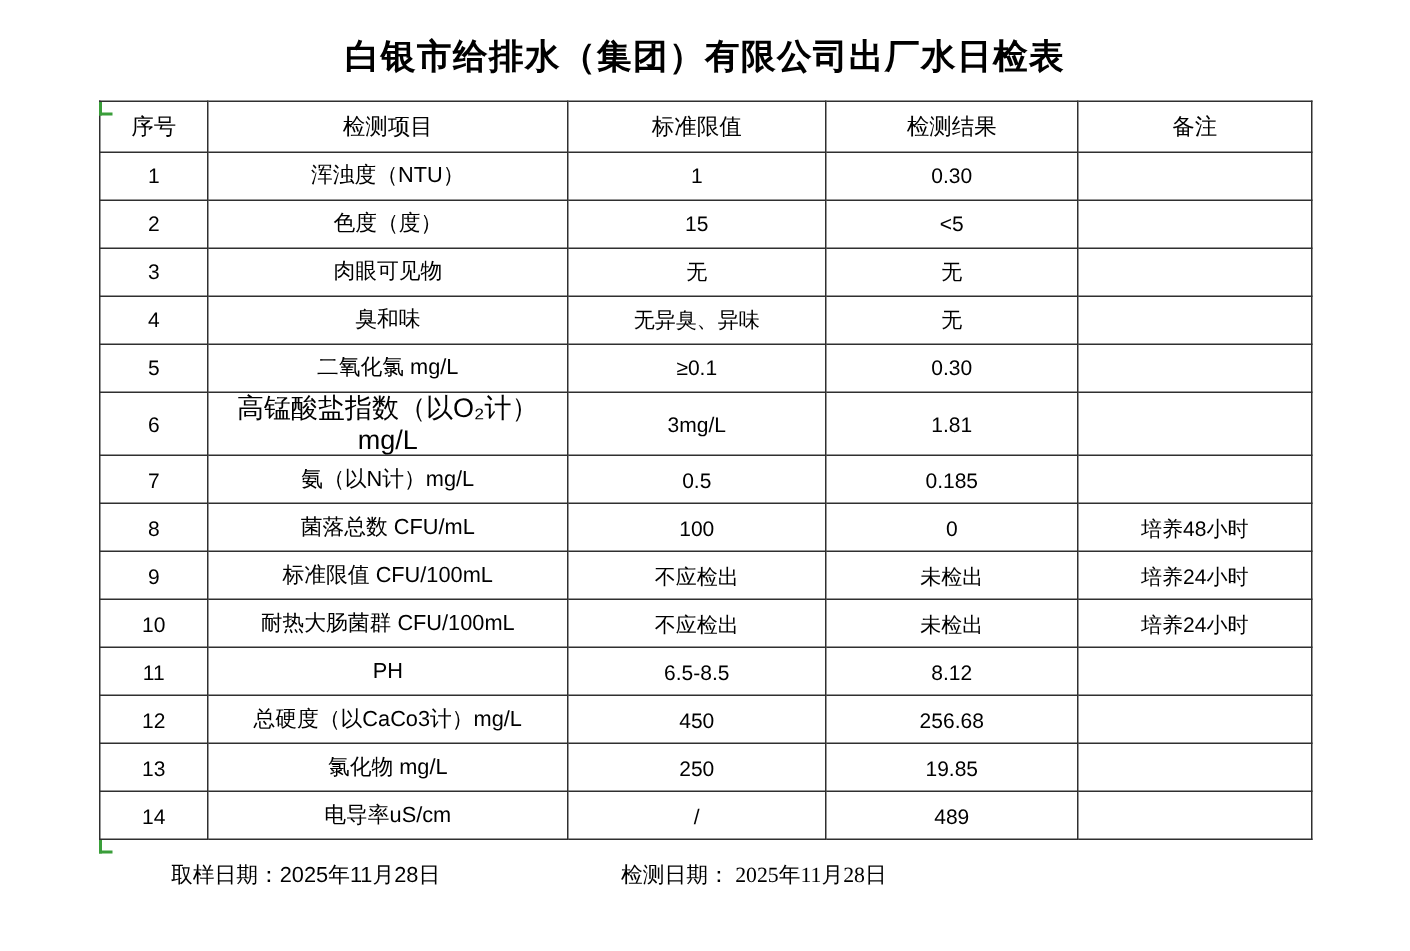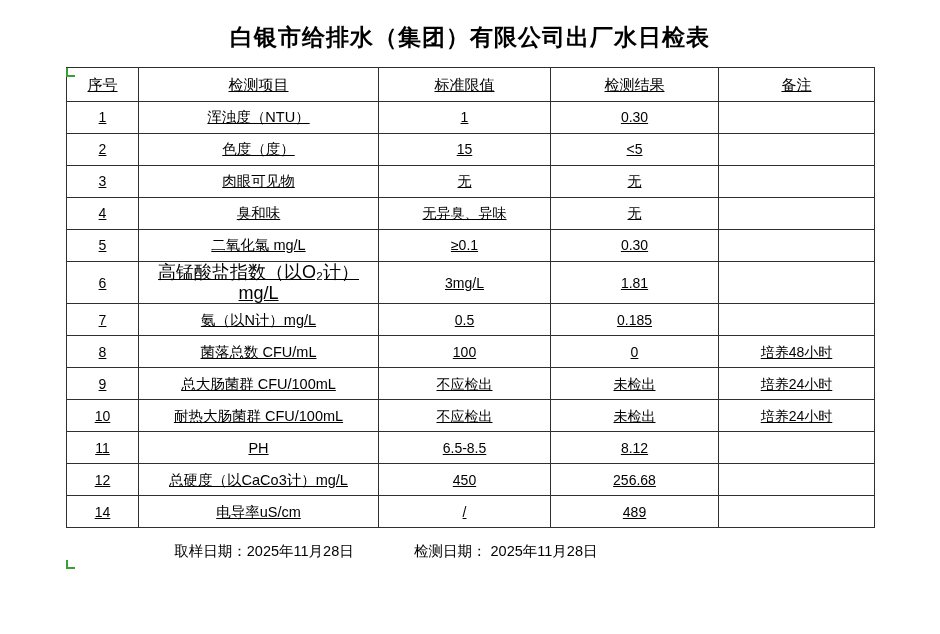--- a/index.html
+++ b/index.html
@@ -27,21 +27,20 @@
     font-size: 23px;
     font-weight: bold;
     letter-spacing: 1px;
     padding-top: 22px;
     padding-bottom: 14px;
     font-family: "Liberation Serif", "DejaVu Serif", serif;
   }
   .table-wrap {
     padding: 0 66px;
     box-sizing: border-box;
-    text-decoration: underline;
   }
   table.report {
     border-collapse: collapse;
     width: 808px;
     table-layout: fixed;
     font-size: 14px;
   }
   table.report td, table.report th {
     border: 1px solid #2f2f2f;
     height: 31px;
@@ -65,22 +64,22 @@
   .small-unit { font-size: 18px; }
 
   .footer {
     margin-top: 14px;
     padding: 0 66px;
     box-sizing: border-box;
     display: flex;
     justify-content: flex-start;
     font-size: 14.5px;
   }
-  .footer .f-sample { width: 300px; text-align: center; padding-left: 48px; }
-  .footer .f-test   { width: 300px; text-align: left; }
+  .footer .f-sample { width: 300px; text-align: left; padding-left: 48px; }
+  .footer .f-test   { width: 300px; text-align: left; font-family: Liberation Serif, serif; }
   .footer .f-report { width: 208px; text-align: left; }
   .green-tick {
     position: absolute;
     width: 7px;
     height: 7px;
     border-left: 2px solid #3a9e3a;
     border-bottom: 2px solid #3a9e3a;
   }
 </style>
 </head>
@@ -160,21 +159,21 @@
         </tr>
         <tr>
           <td>8</td>
           <td class="cell-item">菌落总数 CFU/mL</td>
           <td>100</td>
           <td>0</td>
           <td>培养48小时</td>
         </tr>
         <tr>
           <td>9</td>
-          <td class="cell-item">总大肠菌群 CFU/100mL</td>
+          <td class="cell-item">标准限值 CFU/100mL</td>
           <td>不应检出</td>
           <td>未检出</td>
           <td>培养24小时</td>
         </tr>
         <tr>
           <td>10</td>
           <td class="cell-item">耐热大肠菌群 CFU/100mL</td>
           <td>不应检出</td>
           <td>未检出</td>
           <td>培养24小时</td>
@@ -187,20 +186,27 @@
           <td></td>
         </tr>
         <tr>
           <td>12</td>
           <td class="cell-item">总硬度（以CaCo3计）mg/L</td>
           <td>450</td>
           <td>256.68</td>
           <td></td>
         </tr>
         <tr>
+          <td>13</td>
+          <td class="cell-item">氯化物 mg/L</td>
+          <td>250</td>
+          <td>19.85</td>
+          <td></td>
+        </tr>
+        <tr>
           <td>14</td>
           <td class="cell-item">电导率uS/cm</td>
           <td>/</td>
           <td>489</td>
           <td></td>
         </tr>
       </tbody>
     </table>
   </div>
 

